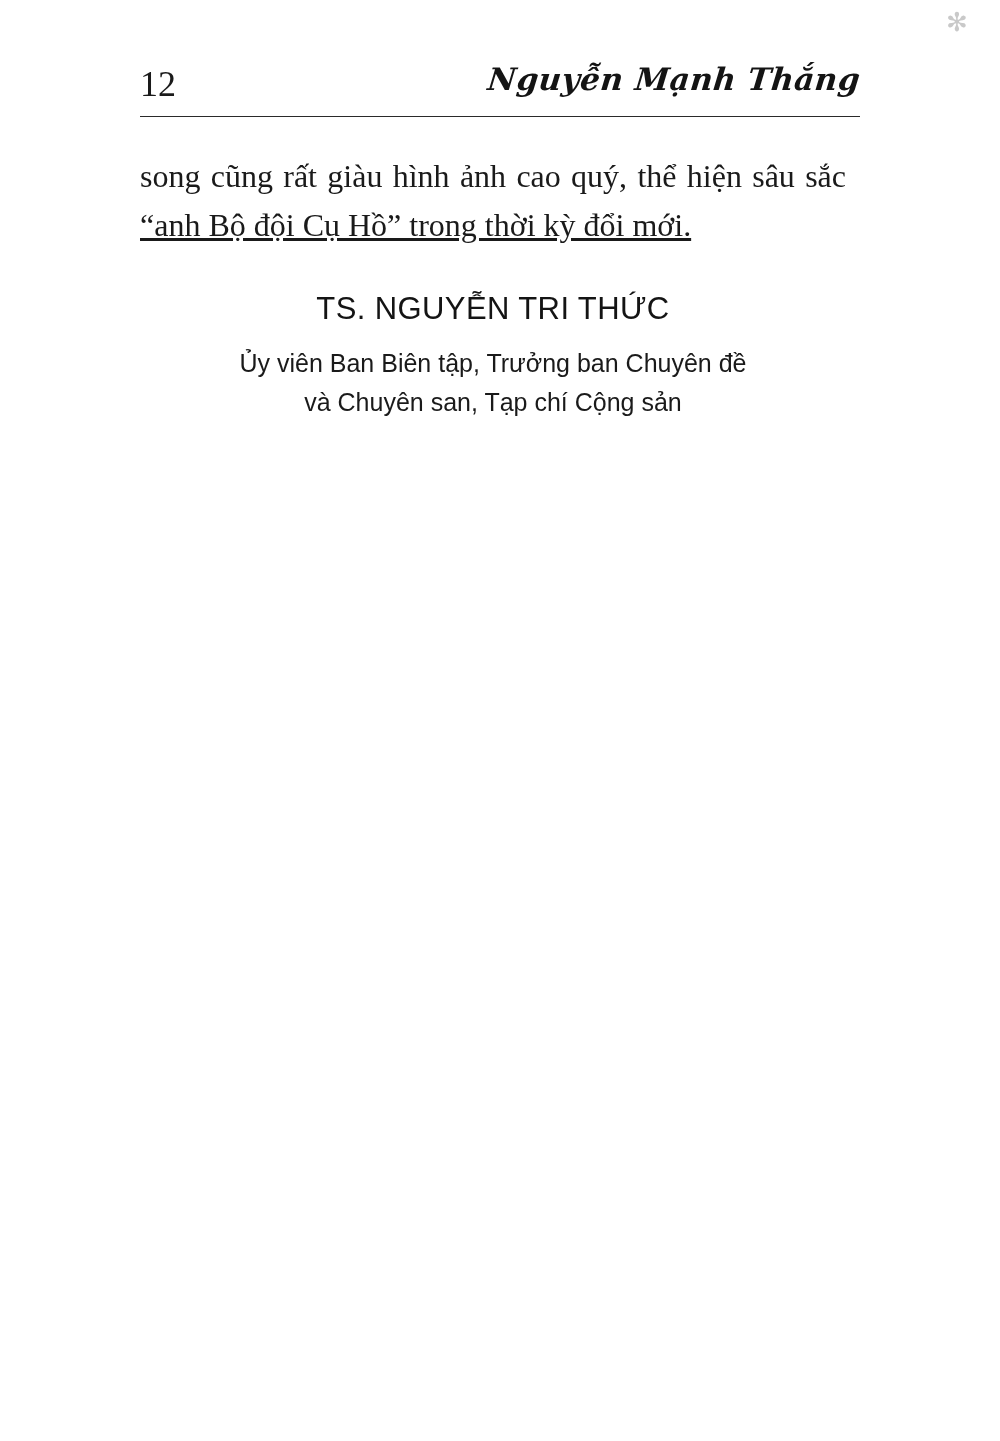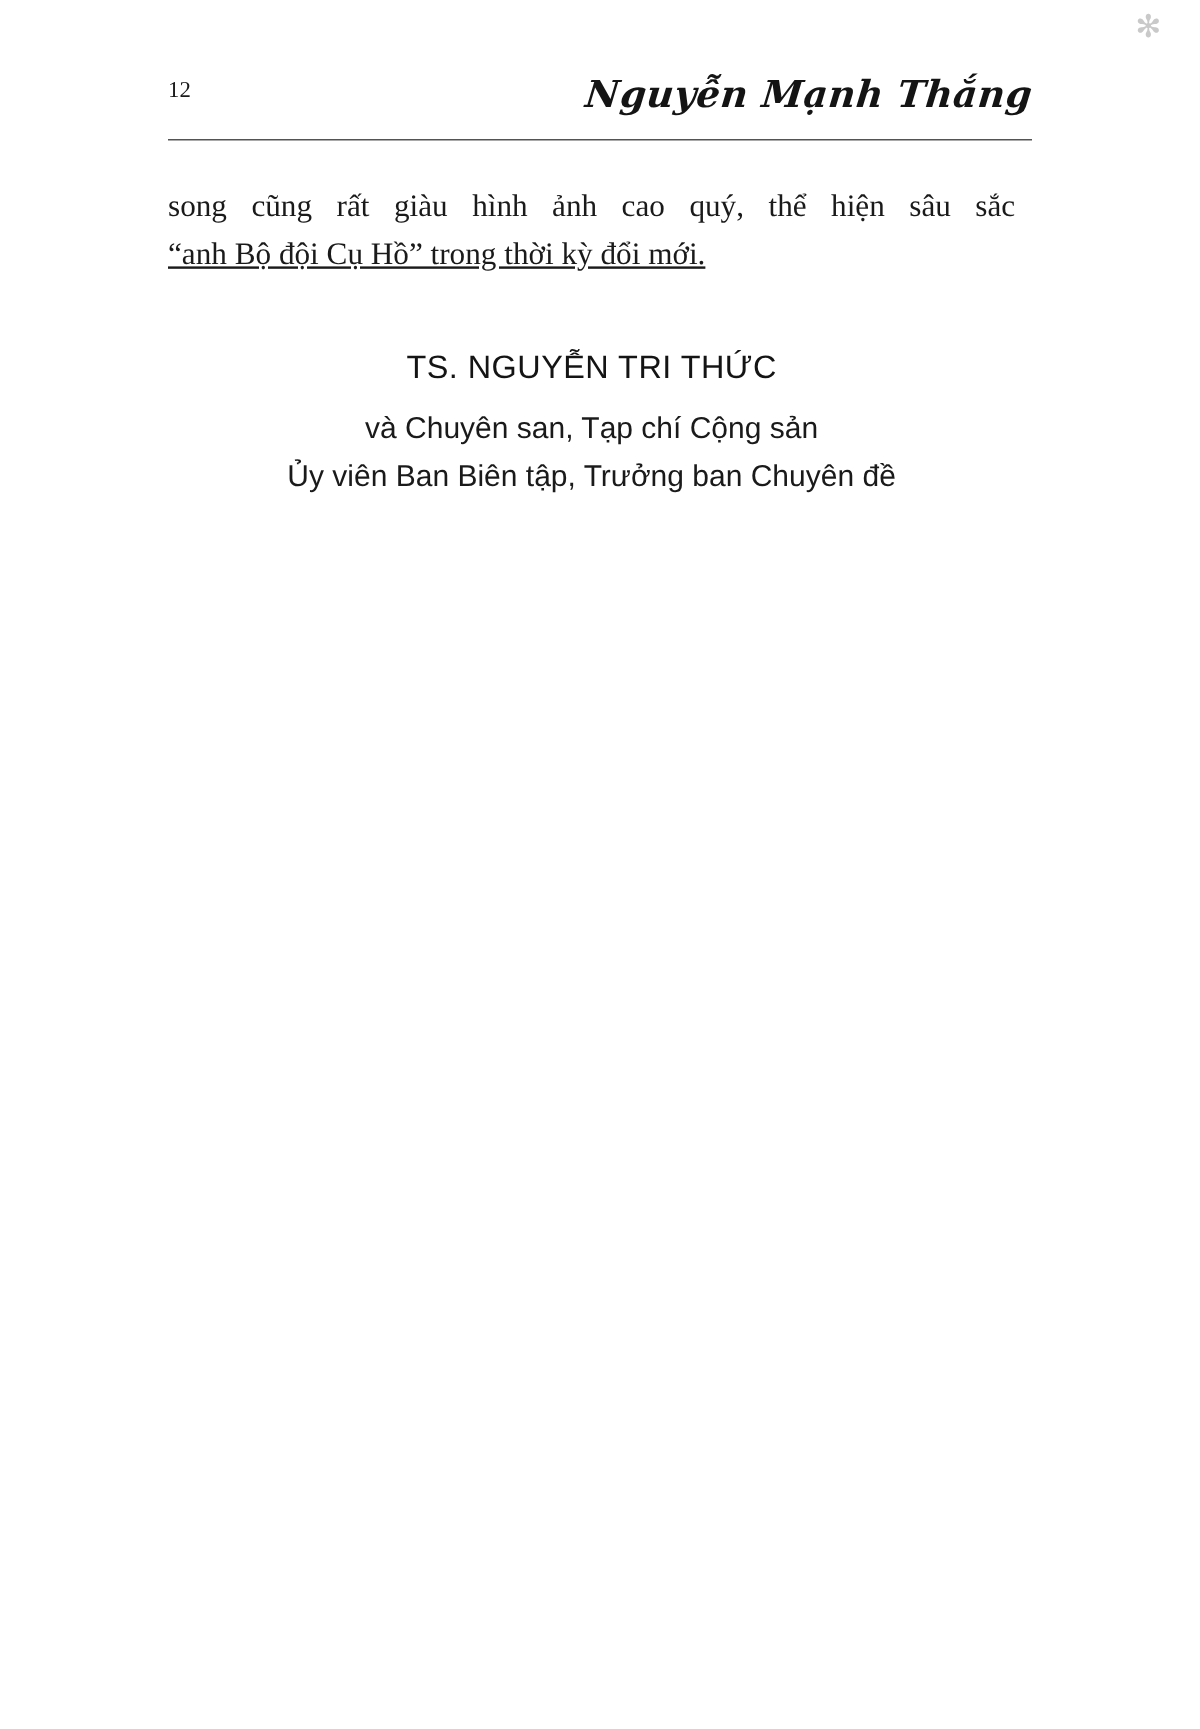--- a/index.html
+++ b/index.html
@@ -43,21 +43,21 @@
     left: 140px;
     right: 140px;
     height: 54px;
     border-bottom: 1.6px solid #2a2a2a;
     display: flex;
     align-items: flex-start;
     justify-content: space-between;
   }
   .folio {
     font-family: "Liberation Serif", serif;
-    font-size: 19px;
+    font-size: 36px;
     line-height: 1;
     color: #1a1a1a;
     padding-top: 4px;
   }
   .author-name {
     font-family: "DejaVu Serif", serif;
     font-style: italic;
     font-weight: 700;
     font-size: 31px;
     line-height: 1;
@@ -69,21 +69,21 @@
 
   
   .body-block {
     position: absolute;
     top: 152px;
     left: 140px;
     width: 706px;
   }
   .para {
     font-family: "Liberation Serif", serif;
-    font-size: 26px;
+    font-size: 32px;
     line-height: 1.52;
     color: #1a1a1a;
     text-align: justify;
     margin: 0;
   }
   .para .line-justify {
     display: block;
     text-align: justify;
     text-align-last: justify;
   }
@@ -96,21 +96,21 @@
   
   .signature {
     position: absolute;
     top: 288px;
     left: 140px;
     width: 706px;
     text-align: center;
   }
   .sig-name {
     font-family: "Liberation Sans", sans-serif;
-    font-size: 27px;
+    font-size: 31px;
     line-height: 1.35;
     letter-spacing: 0.4px;
     color: #141414;
     margin: 0 0 14px 0;
   }
   .sig-role {
     font-family: "Liberation Sans", sans-serif;
     font-size: 25px;
     line-height: 1.58;
     color: #1a1a1a;
@@ -135,18 +135,18 @@
   <div class="body-block">
     <p class="para">
       <span class="line-justify">song cũng rất giàu hình ảnh cao quý, thể hiện sâu sắc</span>
       <span class="line-last">“anh Bộ đội Cụ Hồ” trong thời kỳ đổi mới.</span>
     </p>
   </div>
 
   <div class="signature">
     <p class="sig-name">TS. NGUYỄN TRI THỨC</p>
     <p class="sig-role">
+      <span>Ủy viên Ban Biên tập, Trưởng ban Chuyên đề</span>
       <span>và Chuyên san, Tạp chí Cộng sản</span>
-      <span>Ủy viên Ban Biên tập, Trưởng ban Chuyên đề</span>
     </p>
   </div>
 
 </div>
 
 </body></html>

